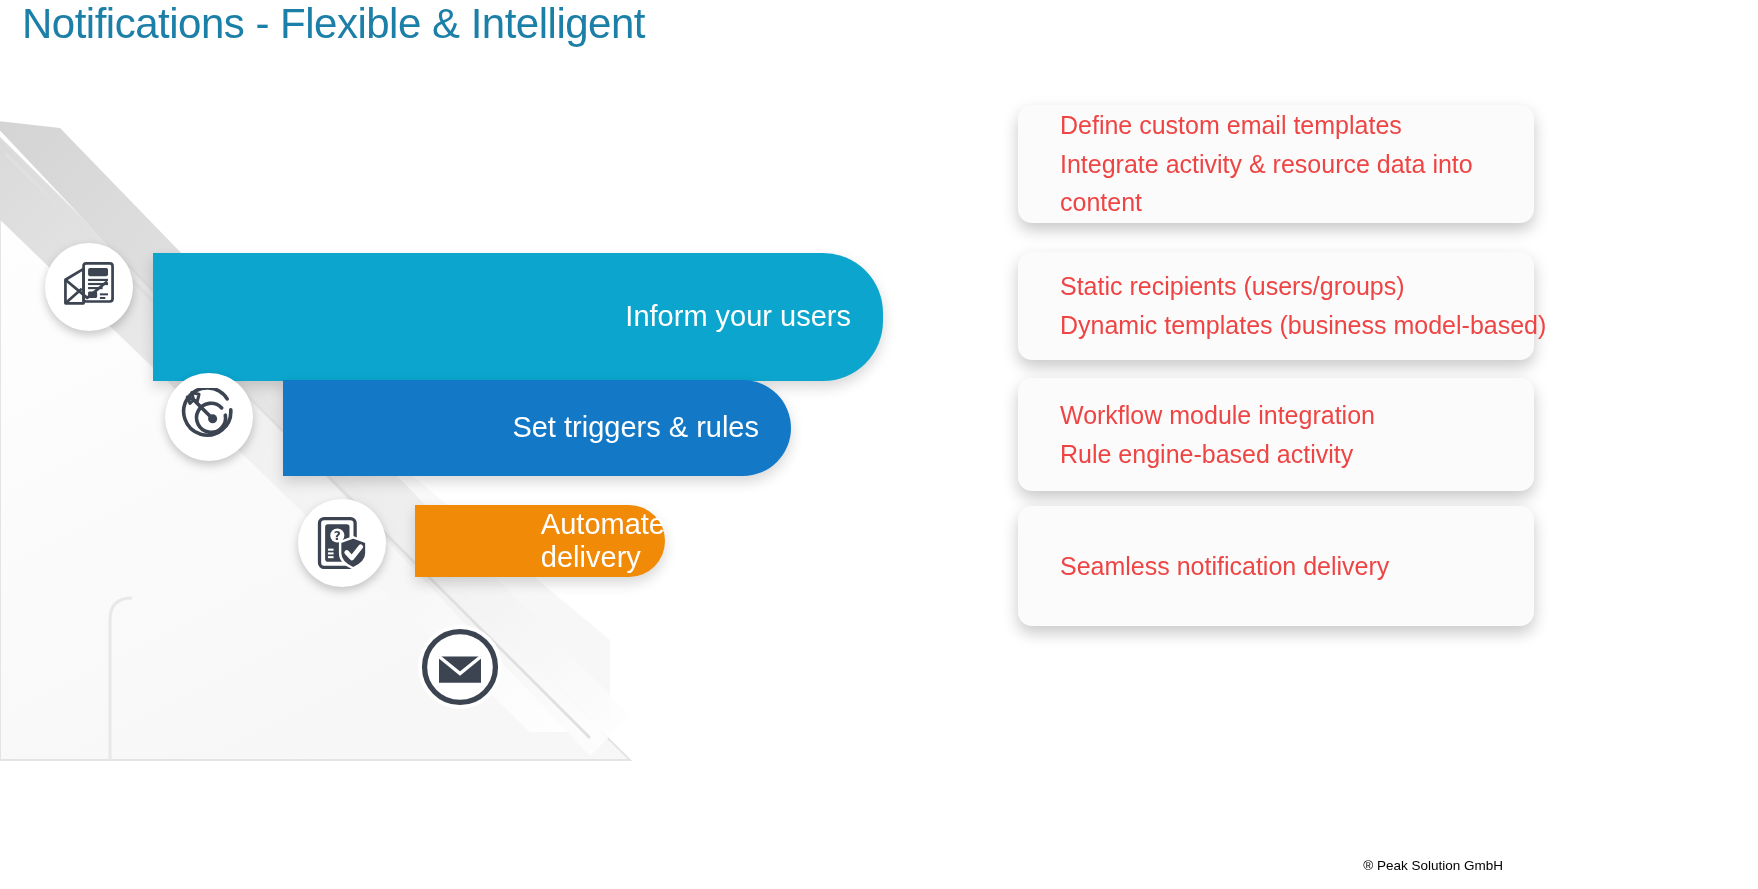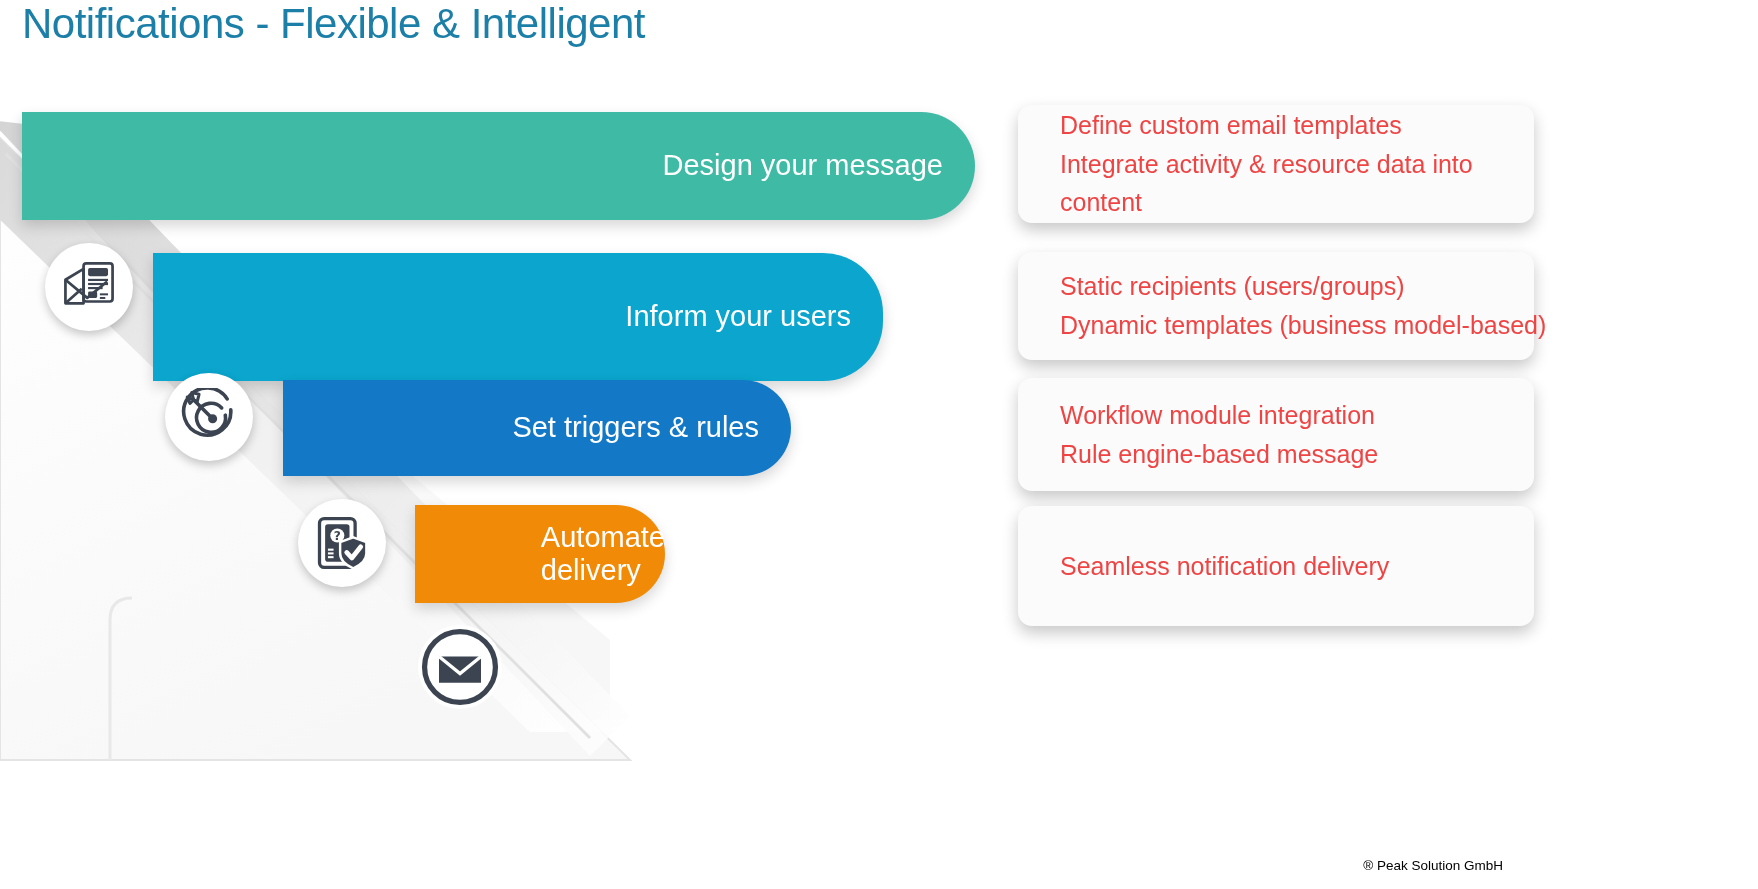--- a/index.html
+++ b/index.html
@@ -60,21 +60,21 @@
     font-weight: 400;
     text-align: right;
     line-height: 1.15;
     padding-right: 32px;
     white-space: pre-line;
   }
 
   .funnel-row.r0 { left: 22px; top: 7px;   width: 953px; height: 108px; }
   .funnel-row.r1 { left: 153px; top: 148px; width: 730px; height: 128px; }
   .funnel-row.r2 { left: 283px; top: 275px; width: 508px; height: 96px; padding-left: 36px; }
-  .funnel-row.r3 { left: 415px; top: 400px; width: 250px; height: 98px; }
+  .funnel-row.r3 { left: 415px; top: 400px; width: 250px; height: 72px; }
   .funnel-row.r3 .funnel-label { text-align: left; padding-right: 0; padding-left: 78px; }
 
   
   .icon-badge {
     position: absolute;
     border-radius: 50%;
     background: #ffffff;
     display: flex;
     align-items: center;
     justify-content: center;
@@ -154,23 +154,20 @@
 
   <path d="M 2 10 L 612 612 L 540 612 L 2 92 Z" fill="url(#flapGrad)"></path>
   <path d="M 0 0 L 70 8 L 640 596 L 600 636 Z" fill="url(#edgeGrad)" opacity="0.85"></path>
 
   <path d="M 16 34 L 600 618" stroke="#e0e0e0" stroke-width="3" fill="none"></path>
   <path d="M 120 640 L 120 500 Q 120 478 142 478" stroke="#e8e8e8" stroke-width="3" fill="none"></path>
 </svg>
 
 <div id="funnel">
 
-  <div class="funnel-row r0" style="background:#3FBAA5;">
-    <span class="funnel-label">Design your message</span>
-  </div>
 
   <div class="funnel-row r1" style="background:#0BA5CD;">
     <span class="funnel-label">Inform your users</span>
   </div>
 
   <div class="funnel-row r2" style="background:#1379C6;">
     <span class="funnel-label">Set triggers &amp; rules</span>
   </div>
 
   <div class="funnel-row r3" style="background:#F08A07;">
@@ -248,21 +245,21 @@
     <div class="line">content</div>
   </div>
 
   <div class="info-card c1">
     <div class="line">Static recipients (users/groups)</div>
     <div class="line">Dynamic templates (business model-based)</div>
   </div>
 
   <div class="info-card c2">
     <div class="line">Workflow module integration</div>
-    <div class="line">Rule engine-based message</div>
+    <div class="line">Rule engine-based activity</div>
   </div>
 
   <div class="info-card c3">
     <div class="line">Seamless notification delivery</div>
   </div>
 
 </div>
 
 <div id="footer">® Peak Solution GmbH</div>
 

